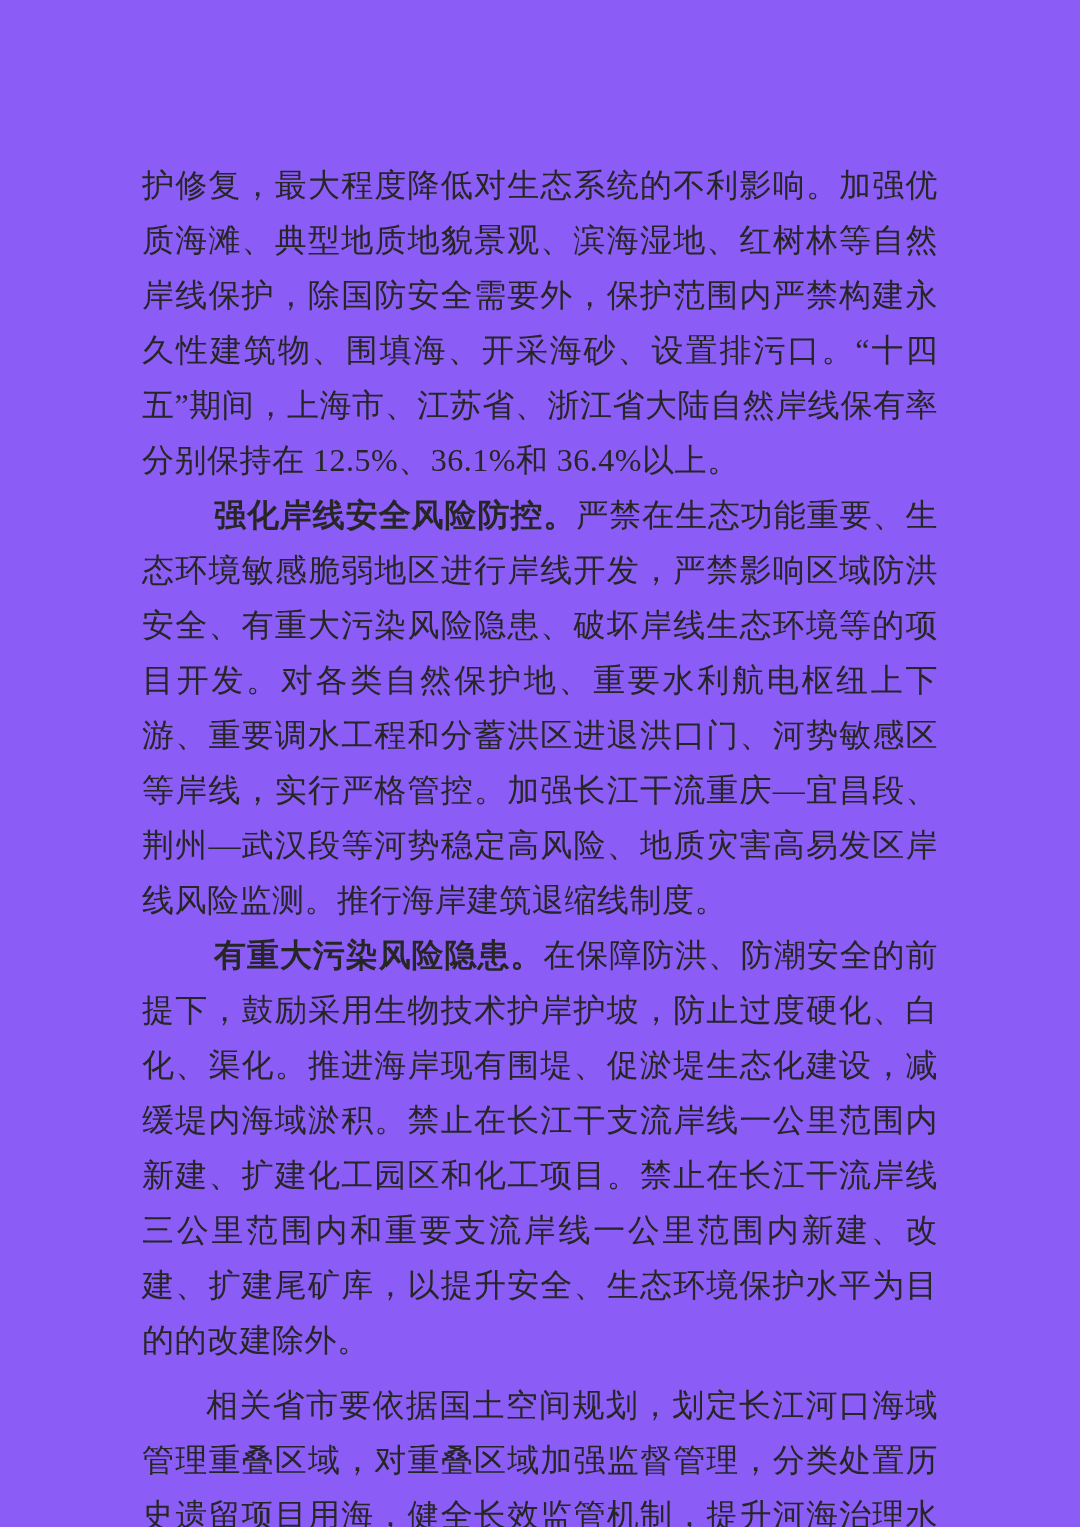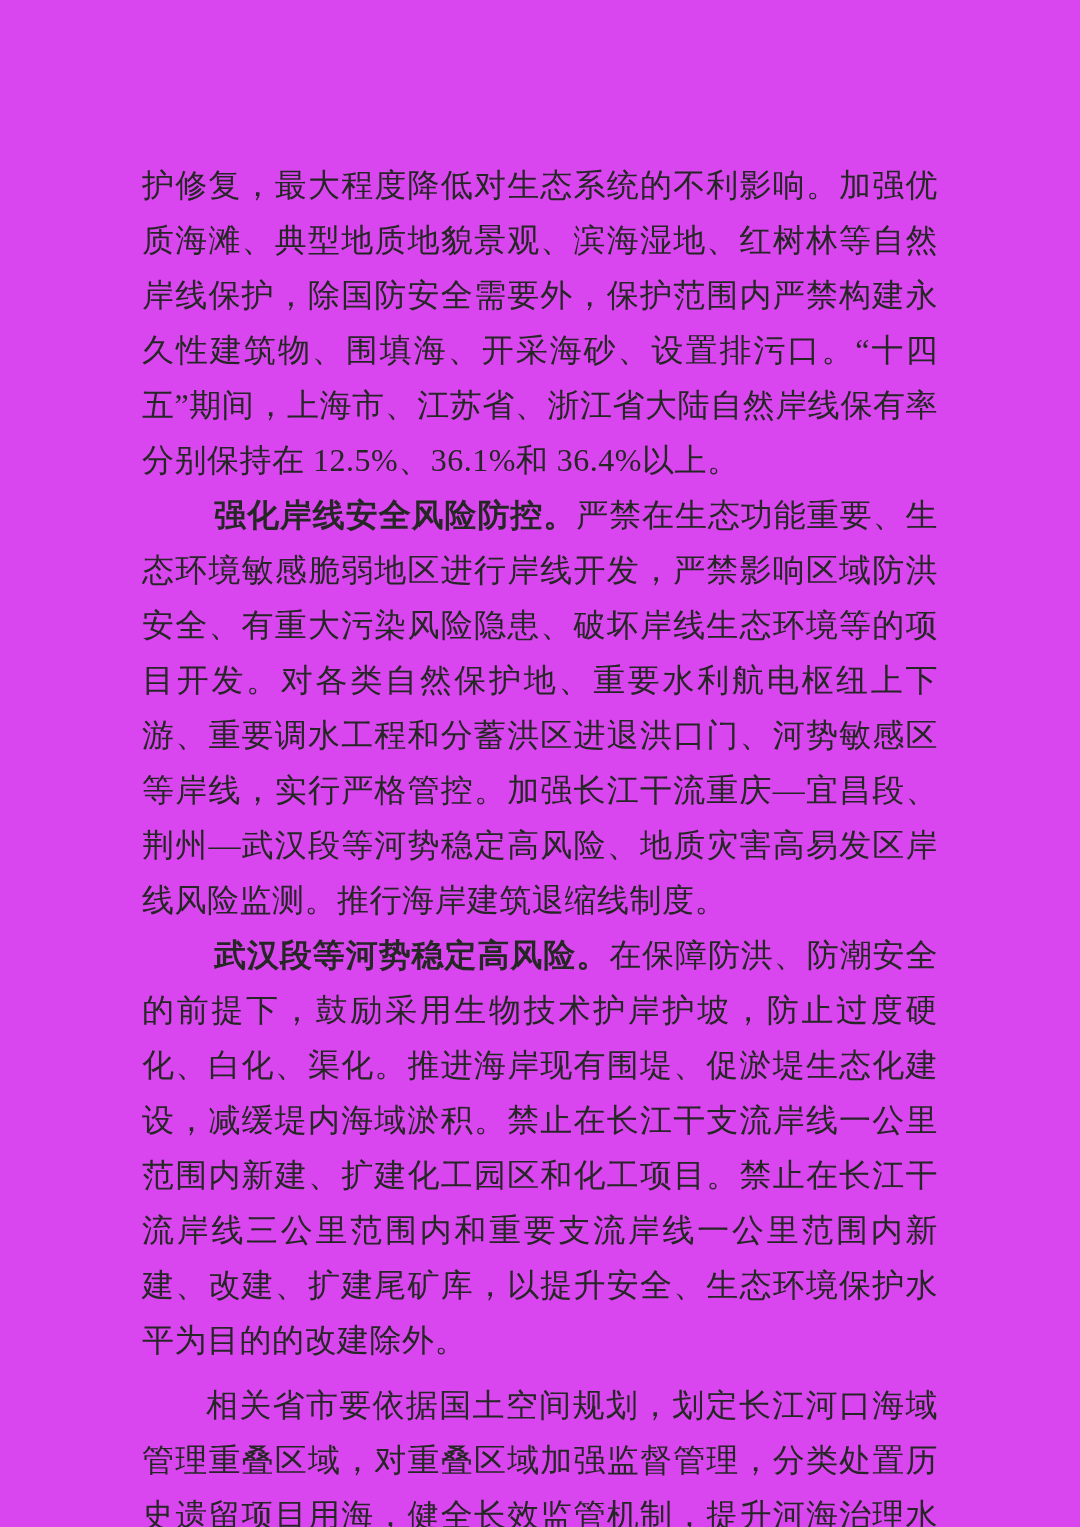--- a/index.html
+++ b/index.html
@@ -16,21 +16,21 @@
     overflow: hidden;
   }
   .page {
     position: absolute;
     top: 0;
     left: 0;
     width: 1080px;
     height: 1527px;
     box-sizing: border-box;
     padding: 158px 142px 0 142px;
-    background: #d946ef;
+    background: #8b5cf6;
   }
   .doc-body {
     width: 796px;
   }
   .para {
     margin: 0;
     font-size: 32px;
     line-height: 55px;
     text-align: justify;
     letter-spacing: 0.5px;
@@ -50,19 +50,19 @@
 </head>
 <body>
 
 <div class="page">
   <div class="doc-body">
 
     <p class="para"><span>护修复，最大程度降低对生态系统的不利影响。加强优质海滩、典型地质地貌景观、滨海湿地、红树林等自然岸线保护，除国防安全需要外，保护范围内严禁构建永久性建筑物、围填海、开采海砂、设置排污口。“十四五”期间，上海市、江苏省、浙江省大陆自然岸线保有率分别保持在 12.5%、36.1%和 36.4%以上。</span></p>
 
     <p class="para indent"><span class="lead">强化岸线安全风险防控。</span><span>严禁在生态功能重要、生态环境敏感脆弱地区进行岸线开发，严禁影响区域防洪安全、有重大污染风险隐患、破坏岸线生态环境等的项目开发。对各类自然保护地、重要水利航电枢纽上下游、重要调水工程和分蓄洪区进退洪口门、河势敏感区等岸线，实行严格管控。加强长江干流重庆—宜昌段、荆州—武汉段等河势稳定高风险、地质灾害高易发区岸线风险监测。推行海岸建筑退缩线制度。</span></p>
 
-    <p class="para indent"><span class="lead">武汉段等河势稳定高风险。</span><span>在保障防洪、防潮安全的前提下，鼓励采用生物技术护岸护坡，防止过度硬化、白化、渠化。推进海岸现有围堤、促淤堤生态化建设，减缓堤内海域淤积。禁止在长江干支流岸线一公里范围内新建、扩建化工园区和化工项目。禁止在长江干流岸线三公里范围内和重要支流岸线一公里范围内新建、改建、扩建尾矿库，以提升安全、生态环境保护水平为目的的改建除外。</span></p>
+    <p class="para indent"><span class="lead">有重大污染风险隐患。</span><span>在保障防洪、防潮安全的前提下，鼓励采用生物技术护岸护坡，防止过度硬化、白化、渠化。推进海岸现有围堤、促淤堤生态化建设，减缓堤内海域淤积。禁止在长江干支流岸线一公里范围内新建、扩建化工园区和化工项目。禁止在长江干流岸线三公里范围内和重要支流岸线一公里范围内新建、改建、扩建尾矿库，以提升安全、生态环境保护水平为目的的改建除外。</span></p>
 
     <p class="para indent space-before"><span>相关省市要依据国土空间规划，划定长江河口海域管理重叠区域，对重叠区域加强监督管理，分类处置历史遗留项目用海，健全长效监管机制，提升河海治理水平。</span></p>
 
   </div>
 
 </div>
 
 </body></html>

